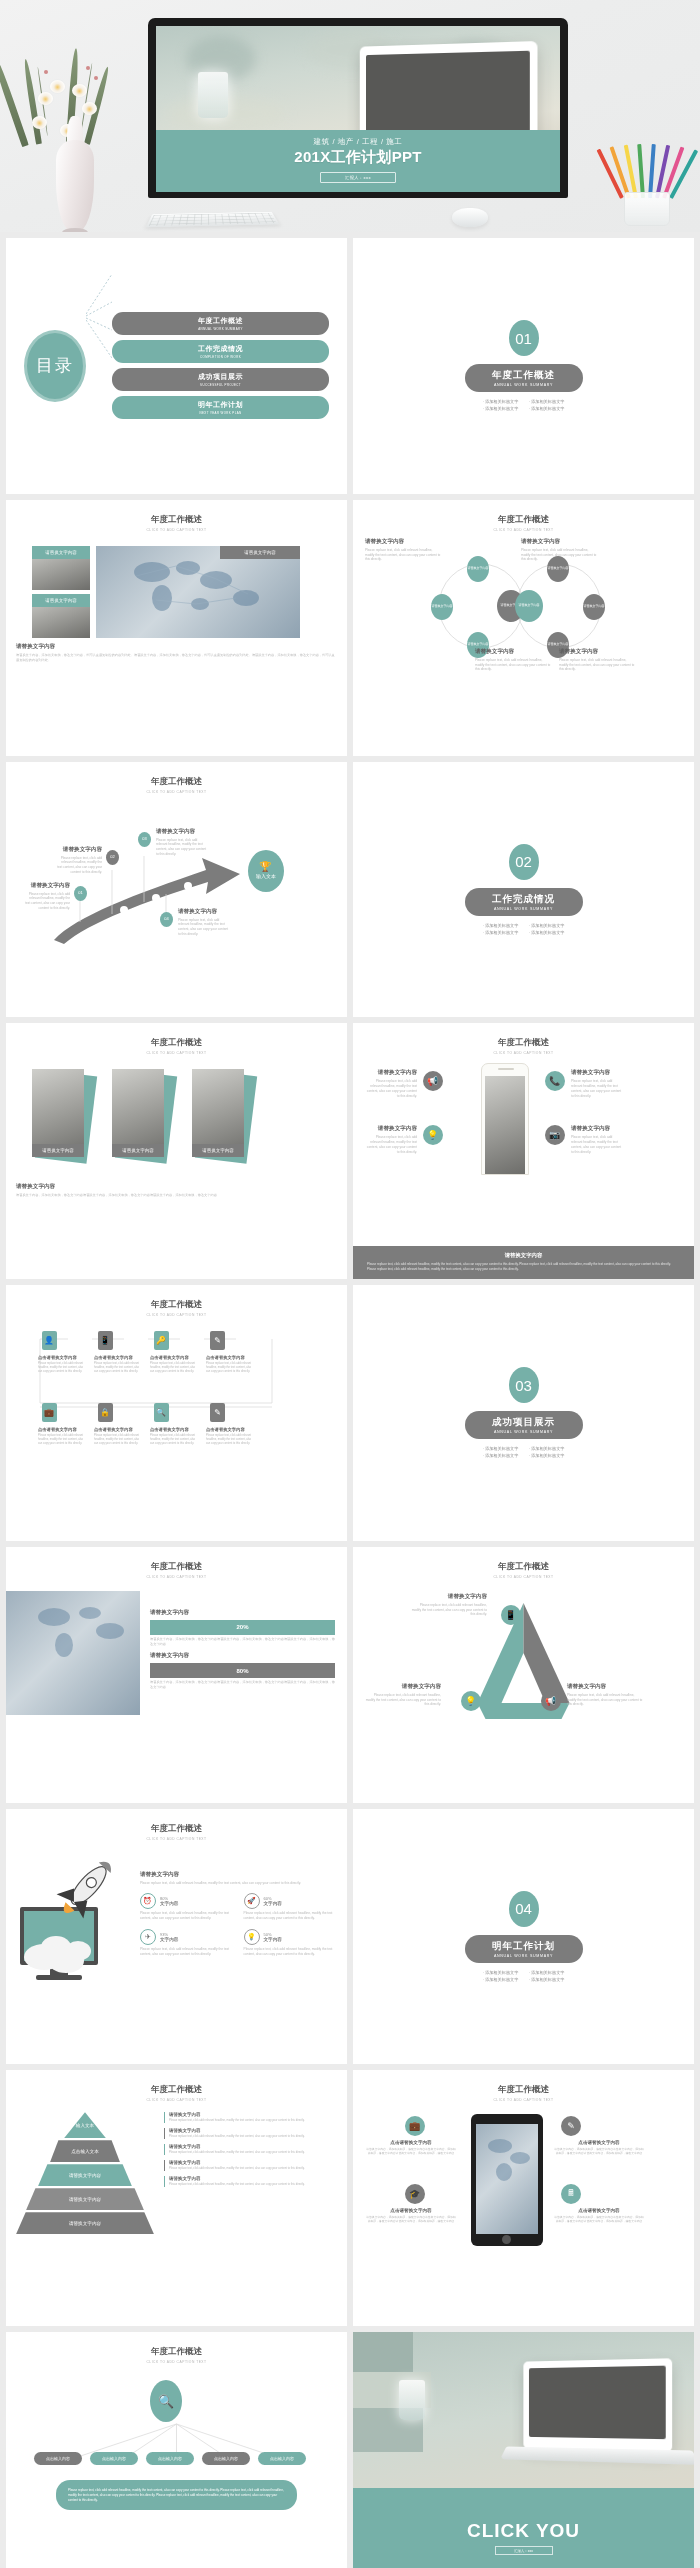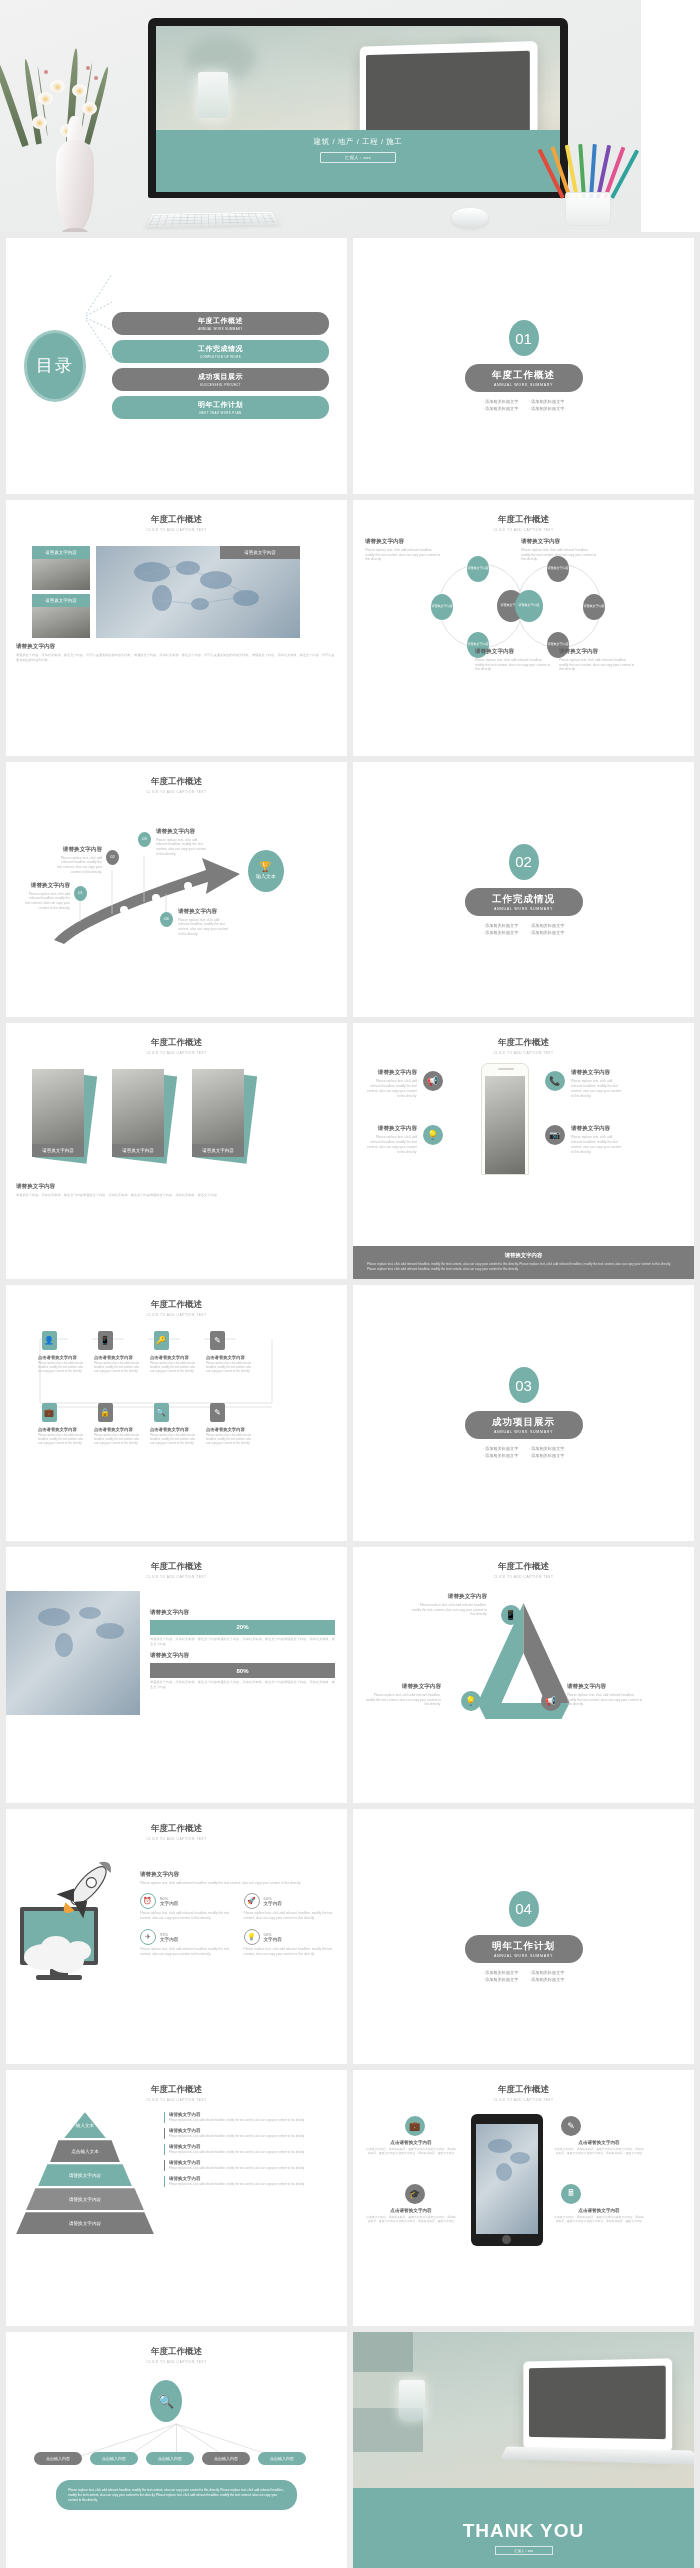--- a/index.html
+++ b/index.html
@@ -6,21 +6,21 @@
   body {
     width: 700px;
     background: #ffffff;
     font-family: "Liberation Sans", "DejaVu Sans", sans-serif;
     color: #666;
   }
   .page { width: 700px; position: relative; }
 
   
   .hero {
-    width: 641px; height: 232px;
+    width: 700px; height: 232px;
     background: linear-gradient(160deg,#f2f2f2 0%,#eceded 45%,#e9eaea 100%);
     position: relative; overflow: hidden;
   }
   .vase-wrap { position: absolute; left: 14px; top: 40px; width: 120px; height: 192px; }
   .flower-stem {
     position: absolute; background: #7f8d72; border-radius: 50%;
     transform-origin: bottom center;
   }
   .vase-body {
     position: absolute; left: 42px; bottom: 0; width: 38px; height: 92px;
@@ -280,20 +280,21 @@
           <div class="blur-bokeh" style="left:280px;top:14px;  width:80px; height:50px; background:#a8bab3;"></div>
           <div class="blur-bokeh" style="left:10px; top:70px;  width:120px;height:36px; background:#d9ddd0;"></div>
           <div class="laptop-mock">
             <div class="laptop-screen"></div>
             <div class="laptop-base"></div>
           </div>
           <div class="glass"></div>
 
           <div class="hero-band">
             <div class="hero-sub">建筑 / 地产 / 工程 / 施工</div>
+            <div class="hero-title">201X工作计划PPT</div>
             <div class="hero-badge">汇报人：xxx</div>
           </div>
         </div>
       </div>
 
     </div>
 
     <div class="keyboard">
         <div class="kb-keys"></div>
       </div>
@@ -876,20 +877,20 @@
         <div class="blur-bokeh" style="left:26px; top:12px; width:60px; height:40px; background:#9fb3ac;"></div>
         <div class="blur-bokeh" style="left:120px;top:6px;  width:78px; height:36px; background:#c8d2c9;"></div>
         <div class="blur-bokeh" style="left:210px;top:16px; width:70px; height:44px; background:#a8bab3;"></div>
         <div style="position:absolute;right:24px;top:28px;width:150px;height:90px;background:#fff;border-radius:5px;transform:perspective(280px) rotateY(-8deg);box-shadow:0 6px 14px rgba(0,0,0,.16);">
           <div style="position:absolute;left:6px;top:7px;right:6px;bottom:12px;background:#585856;border-radius:2px;"></div>
           <div style="position:absolute;left:-22px;bottom:-16px;width:194px;height:22px;background:linear-gradient(180deg,#f6f7f7,#d8dcdc);border-radius:3px 3px 6px 6px;transform:perspective(240px) rotateX(52deg);"></div>
         </div>
         <div style="position:absolute;left:46px;top:48px;width:26px;height:40px;background:linear-gradient(180deg,rgba(255,255,255,.85),rgba(214,228,226,.65));border-radius:3px 3px 5px 5px;box-shadow:0 0 12px rgba(255,255,255,.8);"></div>
       </div>
       <div class="thank-band">
-        <div class="t">THANK YOU</div>
+        <div class="t">CLICK YOU</div>
         <div class="thank-badge">汇报人：xxx</div>
       </div>
     </div>
 
   </div>
 
 </div>
 
 </body></html>

